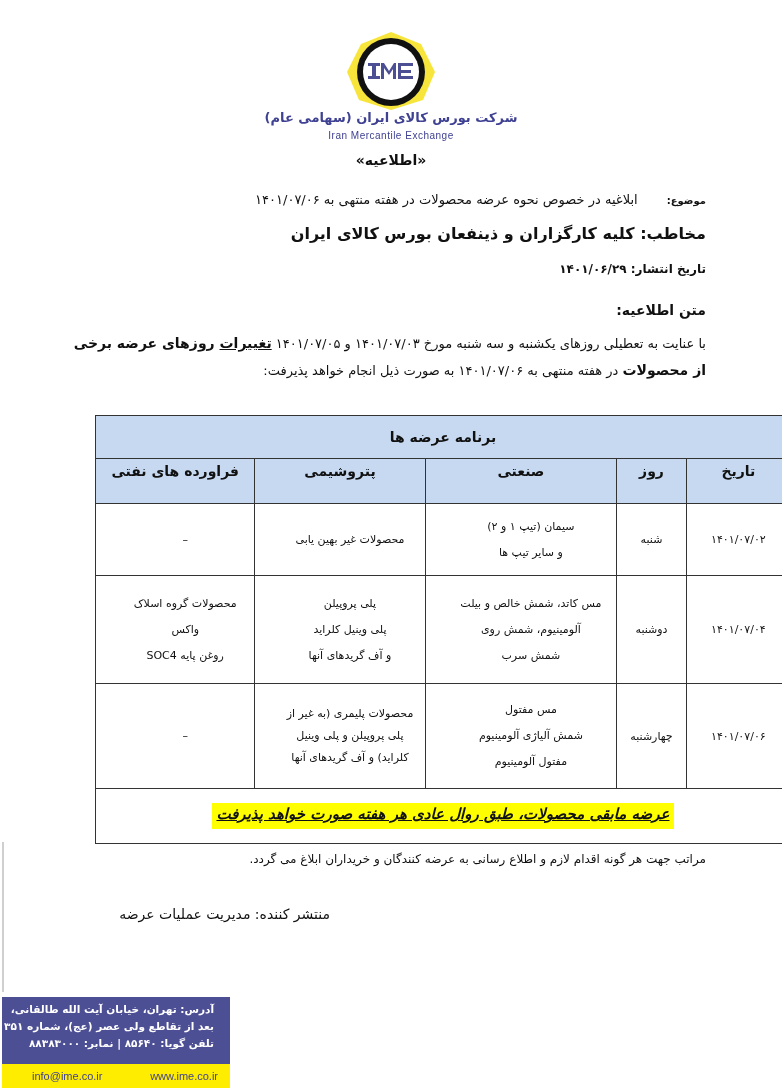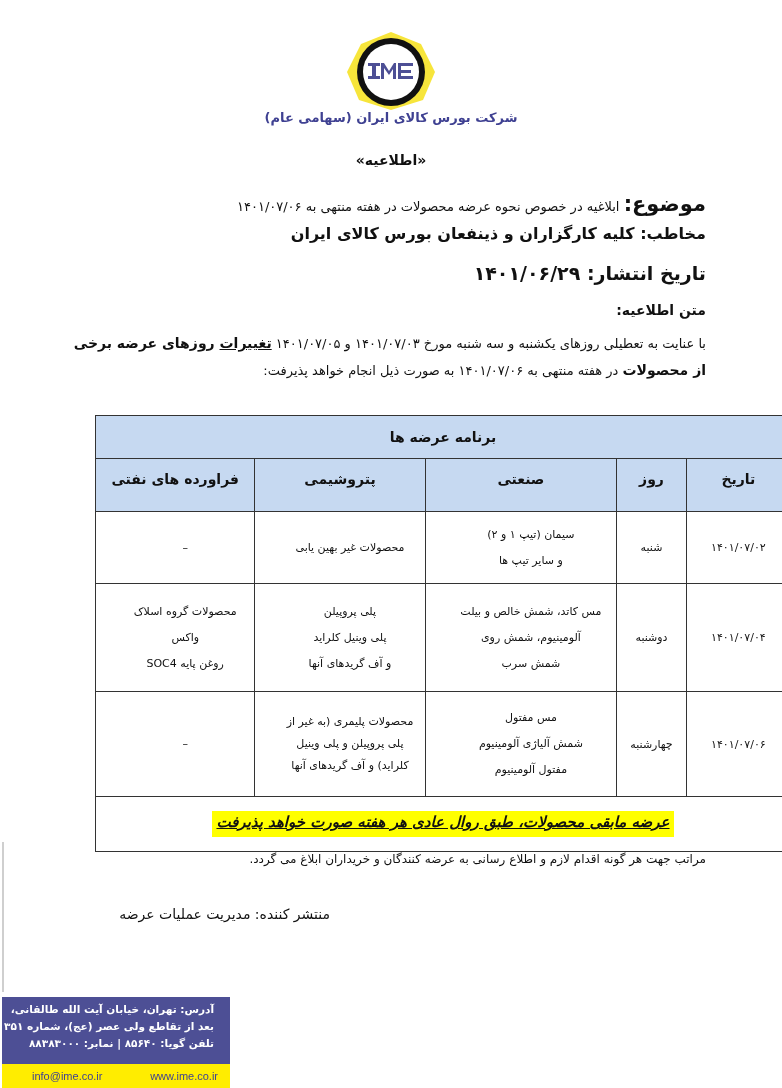--- a/index.html
+++ b/index.html
@@ -15,34 +15,34 @@
   .logo-svg { position: absolute; left: 343px; top: 8px; }
   .logo-fa { position: absolute; left: 0; width: 782px; top: 88px; text-align: center;
     font-size: 13px; font-weight: bold; color: #3f4192; direction: rtl; }
   .logo-en { position: absolute; left: 0; width: 782px; top: 108px; text-align: center;
     font-size: 10px; color: #3f4192; letter-spacing: 0.5px; font-family: "Liberation Sans", sans-serif; }
 
   .title { top: 152px; left: 0; width: 782px; text-align: center; font-size: 14px; font-weight: bold; }
 
   .line { right: 76px; width: 620px; text-align: right; }
   .subject { top: 192px; font-size: 13px; }
-  .subject b { font-size: 21px; }
+  .subject b { font-size: 10px; margin-left: 25px; }
   .audience { top: 224px; font-size: 16px; font-weight: bold; }
-  .pubdate { top: 262px; font-size: 19px; font-weight: bold; }
+  .pubdate { top: 262px; font-size: 12px; font-weight: bold; }
   .body-label { top: 302px; font-size: 14px; font-weight: bold; }
   .body-p1 { top: 330px; font-size: 13px; line-height: 26px; width: 640px; }
   .body-p1 .strong { font-weight: bold; font-size: 14px; }
   .body-p1 u { text-decoration: underline; }
 
   
   .tbl { left: 95px; top: 415px; width: 696px; border-collapse: collapse; direction: rtl;
     font-size: 11px; }
   .tbl td, .tbl th { border: 1.3px solid #333; text-align: center; vertical-align: middle; padding: 0; }
   .tbl .band th { background: #c6d9f1; height: 42px; font-size: 14px; font-weight: bold; }
-  .tbl .cols th { background: #c6d9f1; height: 40px; font-size: 14px; font-weight: bold; vertical-align: top; padding-top: 12px; }
+  .tbl .cols th { background: #c6d9f1; height: 40px; font-size: 14px; font-weight: bold; vertical-align: top; padding-top: 4px; }
   .tbl td .ln { display: block; line-height: 22px; padding-left: 20px; }
   .tbl td.sparse .ln { line-height: 26px; }
   .tbl .foot td { height: 40px; vertical-align: top; padding-top: 14px; }
   .hl { background: #ffff00; font-weight: bold; font-style: italic; font-size: 15px;
     text-decoration: underline; padding: 2px 4px 6px 4px; display: inline-block; }
 
   .closing { top: 852px; font-size: 12px; }
   .publisher-wrap { left: 0; width: 330px; top: 906px; text-align: right; font-size: 14px; font-weight: normal; }
 
   .left-rule { left: 2px; top: 842px; width: 2px; height: 150px; background: #cfcfcf; }
@@ -68,20 +68,21 @@
         <rect x="25" y="46" width="12" height="3"></rect>
       <rect x="38" y="33" width="3" height="16"></rect>
         <polygon points="41,33 46,41 51,33 53,33 53,49 50,49 50,39 46,45 41,38"></polygon>
       <rect x="55" y="33" width="15" height="3"></rect>
         <rect x="55" y="36" width="3" height="13"></rect>
         <rect x="58" y="40" width="10" height="3"></rect>
         <rect x="58" y="46" width="12" height="3"></rect>
     </g>
   </svg>
   <div class="logo-fa">شرکت بورس کالای ایران (سهامی عام)</div>
+  <div class="logo-en">Iran Mercantile Exchange</div>
 </div>
 
 <div class="abs title rtl">«اطلاعیه»</div>
 
 <div class="abs line subject rtl">
   <b>موضوع:</b>
   <span>ابلاغیه در خصوص نحوه عرضه محصولات در هفته منتهی به ۱۴۰۱/۰۷/۰۶</span>
 </div>
 
 <div class="abs line audience rtl">

